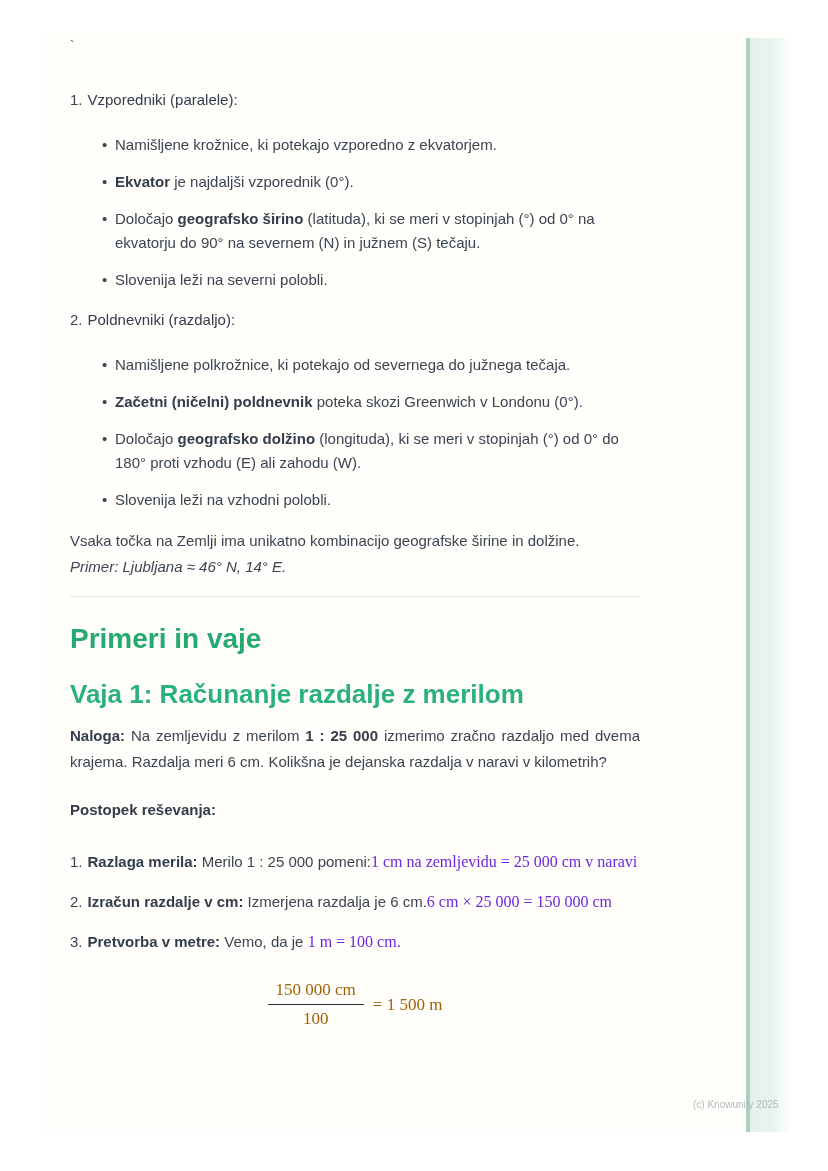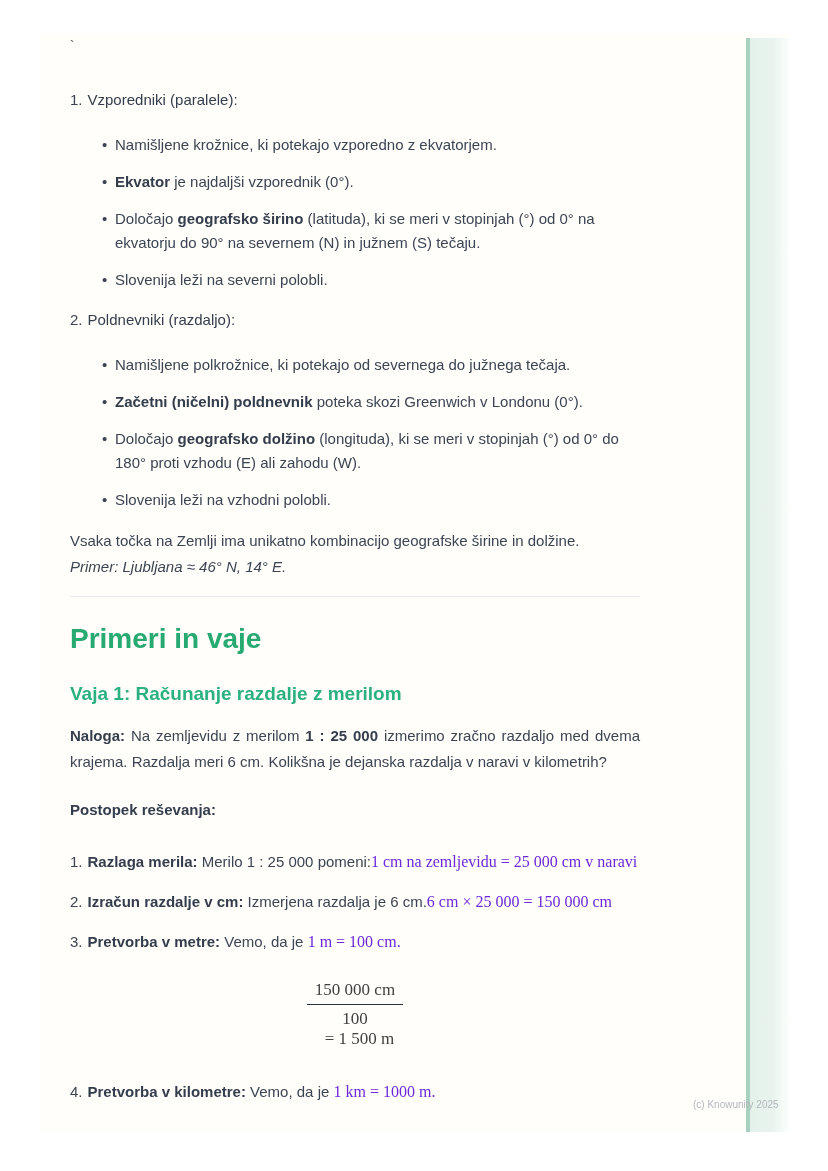--- a/index.html
+++ b/index.html
@@ -72,21 +72,21 @@
 
   h2.sec-heading {
     margin-top: 26px;
     font-size: 28px;
     line-height: 32px;
     font-weight: 700;
     color: #27aa72;
   }
   h3.ex-heading {
     margin-top: 26px;
-    font-size: 19px;
+    font-size: 26px;
     line-height: 26px;
     font-weight: 700;
     color: #2bb181;
   }
 
   .task { margin-top: 16px; text-align: justify; }
   .proc-title { margin-top: 22px; font-weight: 700; color: #333d4b; }
 
   .steps { margin-top: 26px; }
   .step {
@@ -103,22 +103,21 @@
     color: #6d28d9;
   }
 
   .formula {
     display: flex;
     justify-content: center;
     align-items: center;
     margin: 26px 0 30px 0;
     font-family: "Liberation Serif", "DejaVu Serif", serif;
     font-size: 17px;
-    color: #404040;
-    flex-direction: column;
+    color: #a16207;
   }
   .frac { display: inline-flex; flex-direction: column; text-align: center; }
   .frac .numer { padding: 0 8px 4px 8px; border-bottom: 1px solid #2b3138; }
   .frac .denom { padding-top: 4px; }
   .formula .result { margin-left: 9px; }
 
   .copyright {
     position: absolute;
     left: 653px;
     top: 1066px;
@@ -187,21 +186,18 @@
         </div>
 
         <div class="formula">
           <span class="frac">
             <span class="numer">150 000 cm</span>
             <span class="denom">100</span>
           </span>
           <span class="result">= 1 500 m</span>
         </div>
 
-        <div class="step">
-          <span class="num">4.</span><strong>Pretvorba v kilometre:</strong><span> Vemo, da je </span><span class="math">1 km = 1000 m.</span>
-        </div>
       </div>
     </div>
   </div>
 
   <div class="copyright">(c) Knowunity 2025</div>
 </div>
 
 </body></html>

